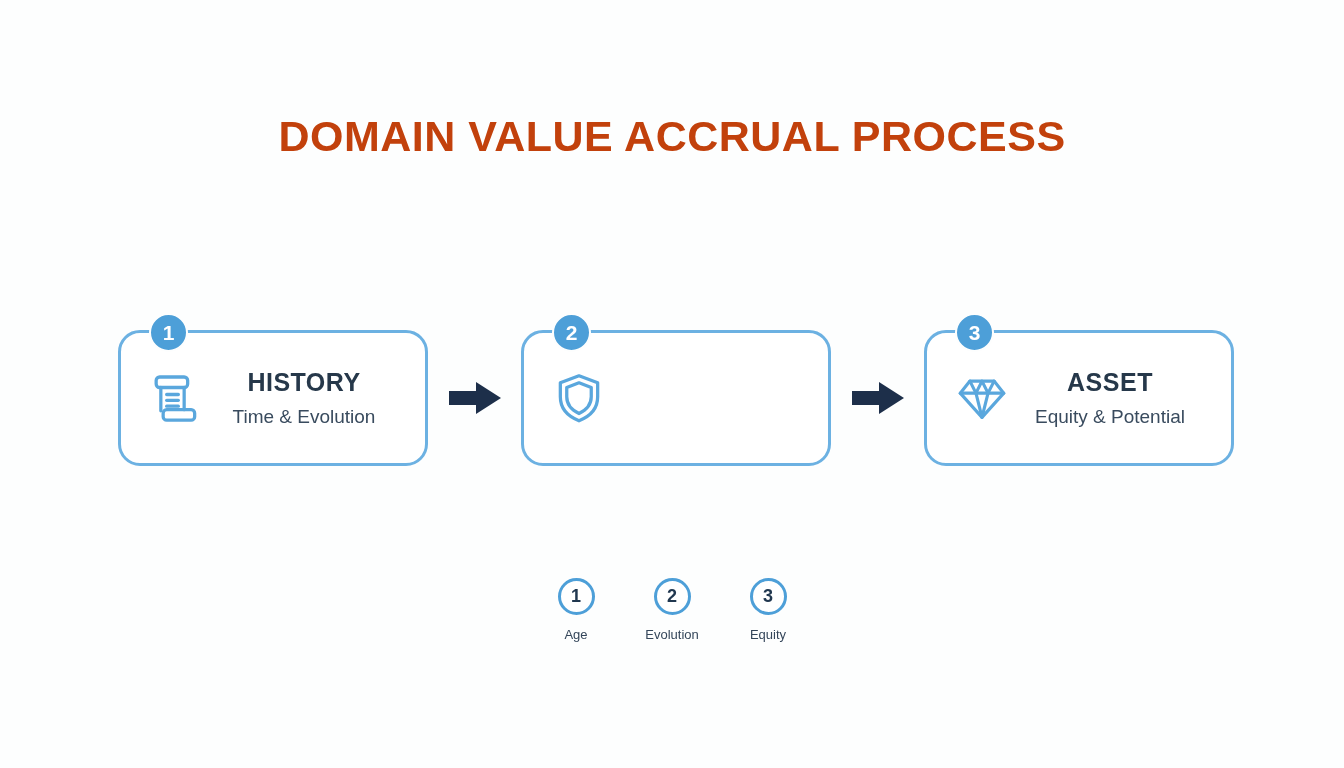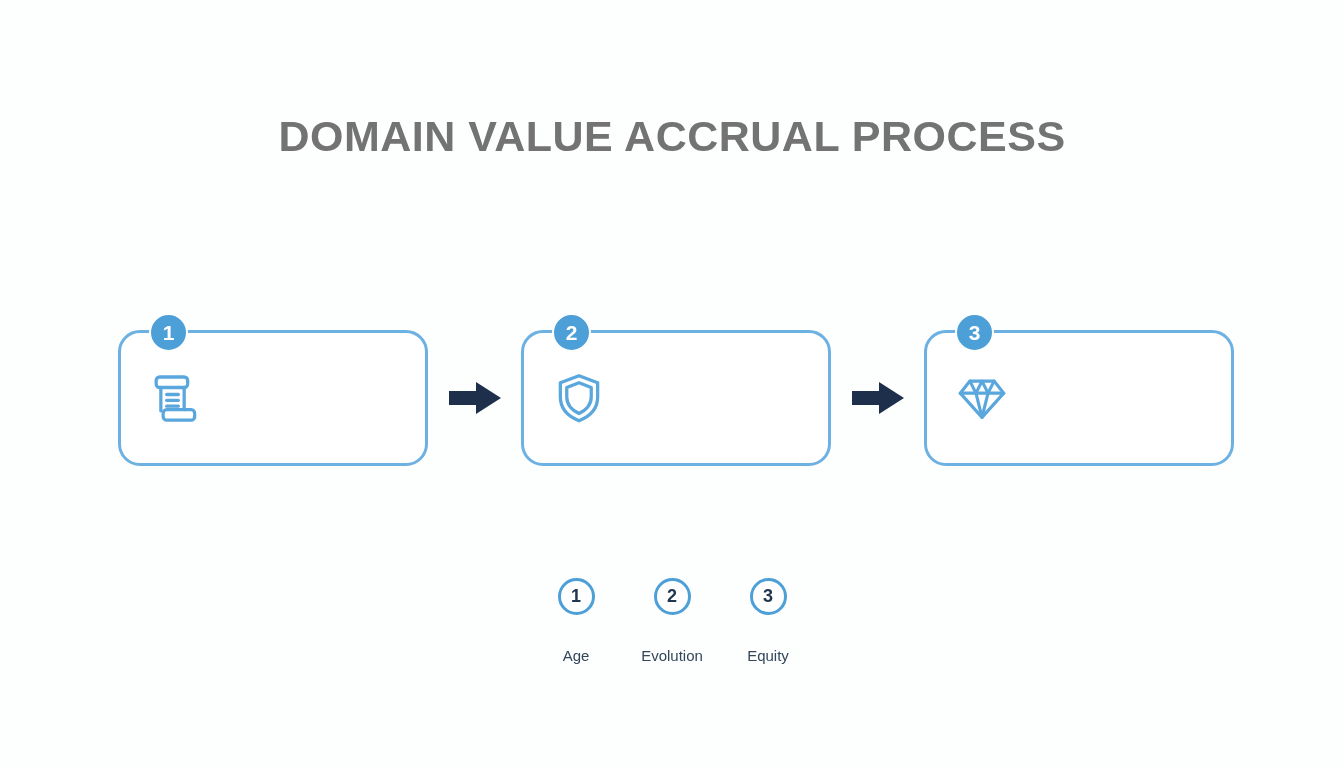--- a/index.html
+++ b/index.html
@@ -14,21 +14,21 @@
     width:1344px; height:768px;
     background:#fdfefe;
     overflow:hidden;
   }
   .title {
     position:absolute;
     top:112px; left:0; width:100%;
     text-align:center;
     font-size:43px;
     font-weight:bold;
-    color:#737373;
+    color:#c2410c;
     letter-spacing:0.5px;
   }
   .flow {
     position:absolute;
     top:330px; left:118px; width:1116px;
     display:flex; align-items:center; justify-content:space-between;
   }
   .card {
     position:relative;
     width:310px; height:136px;
@@ -76,22 +76,22 @@
   .legend-circle {
     width:37px; height:37px;
     border-radius:50%;
     border:3px solid #4d9fd8;
     background:#ffffff;
     color:#20374f;
     font-weight:bold; font-size:18px;
     display:flex; align-items:center; justify-content:center;
   }
   .legend-label {
-    margin-top:32px;
-    font-size:15px;
+    margin-top:12px;
+    font-size:13px;
     color:#34465a;
   }
   svg { display:block; }
 </style>
 </head>
 <body>
 
 <div class="page">
 
   <h1 class="title">DOMAIN VALUE ACCRUAL PROCESS</h1>
@@ -103,20 +103,24 @@
       <div class="card-icon">
         <svg width="56" height="56" viewBox="0 0 48 48" fill="none" stroke="#5aa7dd" stroke-width="2.8" stroke-linecap="round" stroke-linejoin="round">
           <rect x="7" y="6" width="27" height="9" rx="3"></rect>
           <path d="M11 15 v20"></path>
           <path d="M31 15 v19"></path>
           <line x1="16" y1="21" x2="26" y2="21"></line>
           <line x1="16" y1="26" x2="26" y2="26"></line>
           <line x1="16" y1="31" x2="26" y2="31"></line>
           <rect x="13" y="34" width="27" height="9" rx="3"></rect>
         </svg>
+      </div>
+      <div class="card-text">
+        <div class="card-title">HISTORY</div>
+        <div class="card-sub">Time &amp; Evolution</div>
       </div>
     </div>
 
     <div class="arrow">
       <svg width="52" height="36" viewBox="0 0 52 36">
         <polygon points="0,11 27,11 27,2 52,18 27,34 27,25 0,25" fill="#1d2f4a"></polygon>
       </svg>
     </div>
 
     <div class="card">
@@ -140,20 +144,24 @@
     <div class="card">
       <div class="badge">3</div>
       <div class="card-icon">
         <svg width="58" height="58" viewBox="0 0 48 48" fill="none" stroke="#5aa7dd" stroke-width="2.6" stroke-linecap="round" stroke-linejoin="round">
           <path d="M14 10 H34 L42 20 L24 40 L6 20 Z"></path>
           <path d="M6 20 H42"></path>
           <path d="M14 10 L19 20 L24 10 L29 20 L34 10"></path>
           <path d="M19 20 L24 40 L29 20"></path>
         </svg>
       </div>
+      <div class="card-text">
+        <div class="card-title">ASSET</div>
+        <div class="card-sub">Equity &amp; Potential</div>
+      </div>
     </div>
 
   </div>
 
   <div class="legend">
     <div class="legend-item">
       <div class="legend-circle">1</div>
       <div class="legend-label">Age</div>
     </div>
     <div class="legend-item">

